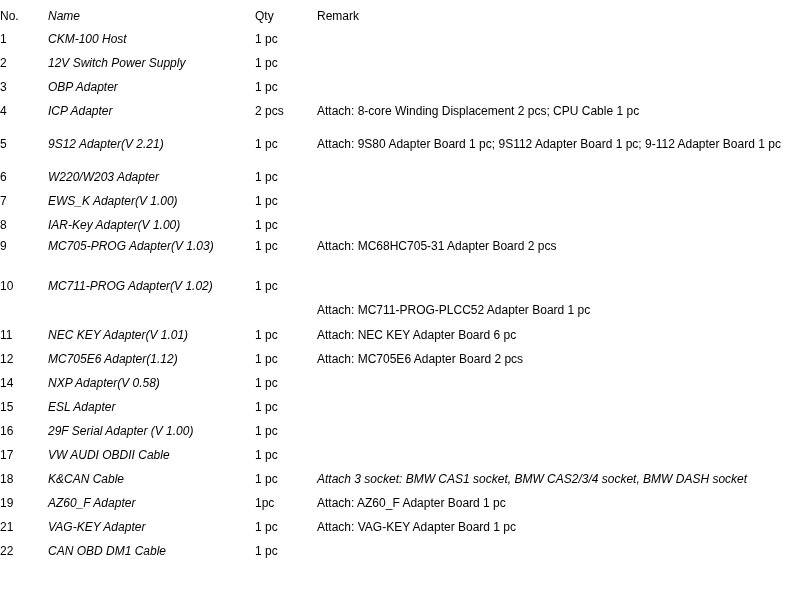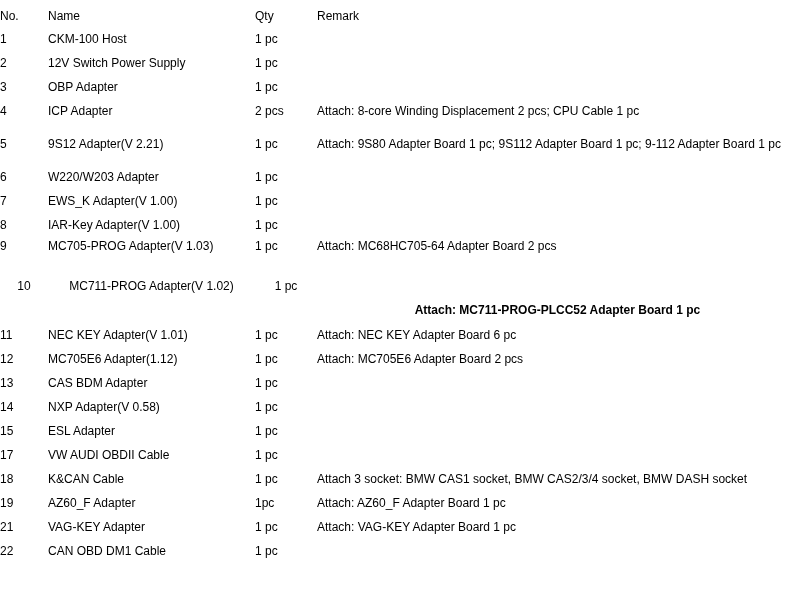--- a/index.html
+++ b/index.html
@@ -43,41 +43,41 @@
     white-space: nowrap;
   }
   
   col.c-no     { width: 48px; }
   col.c-name   { width: 207px; }
   col.c-qty    { width: 62px; }
   col.c-remark { width: 481px; }
 
   
   .cell-no     { padding-left: 36px; }
-  .cell-name   { padding-left: 83px; }
+  .cell-name   { padding-left: 83px; font-style: italic; }
   .cell-qty    { padding-left: 290px; }
   .cell-remark { padding-left: 352px; white-space: normal; }
 
   
   tr.header-row td { height: 23px; vertical-align: bottom; padding-bottom: 4px; }
 
   
   tr.data-row td { height: 24px; }
 
   
   tr.tall-row td { height: 42px; }
 
-  tr.row-10 td { height: 44px; text-align: center; }
+  tr.row-10 td { height: 44px; }
   tr.row-10 .cell-name,
   tr.row-10 .cell-no,
   tr.row-10 .cell-qty { vertical-align: top; padding-top: 10px; }
-  tr.row-10 .cell-remark { vertical-align: bottom; padding-bottom: 6px; font-weight: bold; }
+  tr.row-10 .cell-remark { vertical-align: bottom; padding-bottom: 6px; }
 
   tr.row-9 td { height: 30px; vertical-align: top; padding-top: 2px; }
-  .nowrap { white-space: nowrap; }
+  .nowrap { white-space: nowrap; font-style: italic; }
 </style>
 </head>
 <body>
 
 <div class="sheet">
   <table class="packing-table">
     <colgroup>
       <col class="c-no">
       <col class="c-name">
       <col class="c-qty">
@@ -146,21 +146,21 @@
         <td class="cell-no">8</td>
         <td class="cell-name">IAR-Key Adapter(V 1.00)</td>
         <td class="cell-qty">1 pc</td>
         <td class="cell-remark"></td>
       </tr>
 
       <tr class="row-9">
         <td class="cell-no">9</td>
         <td class="cell-name">MC705-PROG Adapter(V 1.03)</td>
         <td class="cell-qty">1 pc</td>
-        <td class="cell-remark">Attach: MC68HC705-64 Adapter Board 2 pcs</td>
+        <td class="cell-remark">Attach: MC68HC705-31 Adapter Board 2 pcs</td>
       </tr>
 
       <tr class="row-10">
         <td class="cell-no">10</td>
         <td class="cell-name">MC711-PROG Adapter(V 1.02)</td>
         <td class="cell-qty">1 pc</td>
         <td class="cell-remark">Attach: MC711-PROG-PLCC52 Adapter Board 1 pc</td>
       </tr>
 
       <tr class="data-row">
@@ -170,41 +170,41 @@
         <td class="cell-remark">Attach: NEC KEY Adapter Board 6 pc</td>
       </tr>
 
       <tr class="data-row">
         <td class="cell-no">12</td>
         <td class="cell-name">MC705E6 Adapter(1.12)</td>
         <td class="cell-qty">1 pc</td>
         <td class="cell-remark">Attach: MC705E6 Adapter Board 2 pcs</td>
       </tr>
 
-      <tr class="data-row">
-        <td class="cell-no">13</td>
-        <td class="cell-name">CAS BDM Adapter</td>
-        <td class="cell-qty">1 pc</td>
-        <td class="cell-remark"></td>
-      </tr>
 
       <tr class="data-row">
         <td class="cell-no">14</td>
         <td class="cell-name">NXP Adapter(V 0.58)</td>
         <td class="cell-qty">1 pc</td>
         <td class="cell-remark"></td>
       </tr>
 
       <tr class="data-row">
         <td class="cell-no">15</td>
         <td class="cell-name">ESL Adapter</td>
         <td class="cell-qty">1 pc</td>
         <td class="cell-remark"></td>
       </tr>
 
+      <tr class="data-row">
+        <td class="cell-no">16</td>
+        <td class="cell-name">29F Serial Adapter (V 1.00)</td>
+        <td class="cell-qty">1 pc</td>
+        <td class="cell-remark"></td>
+      </tr>
 
       <tr class="data-row">
         <td class="cell-no">17</td>
         <td class="cell-name">VW AUDI OBDII Cable</td>
         <td class="cell-qty">1 pc</td>
         <td class="cell-remark"></td>
       </tr>
 
       <tr class="data-row">
         <td class="cell-no">18</td>

